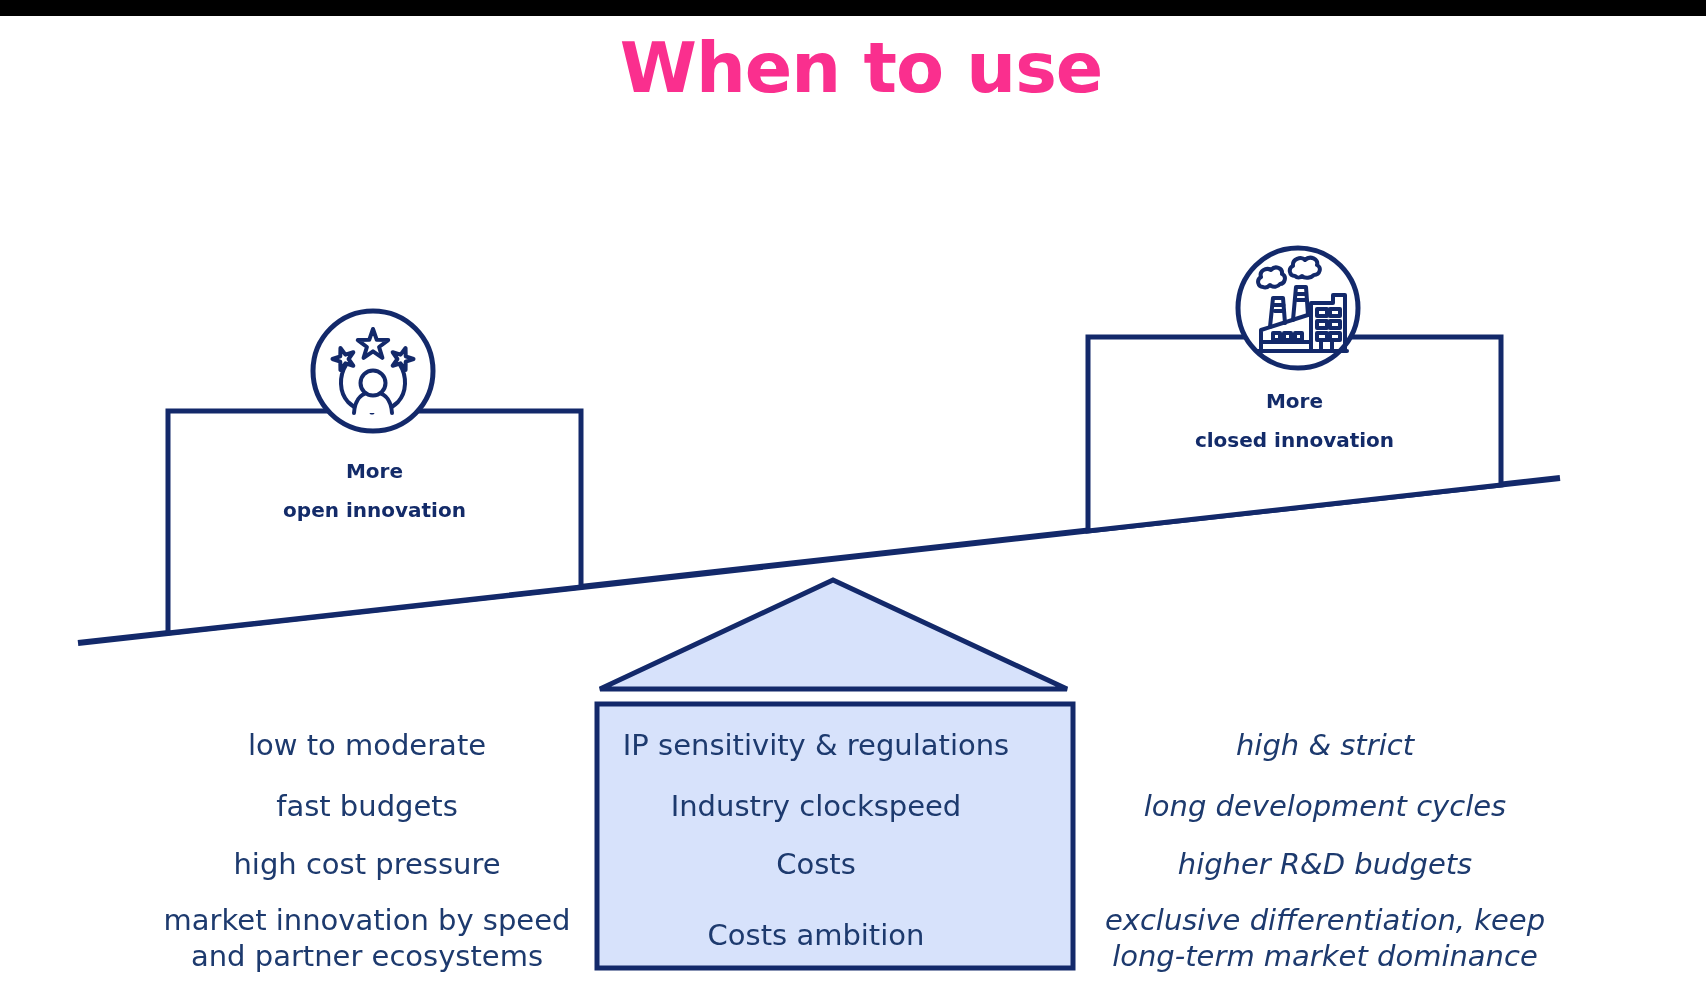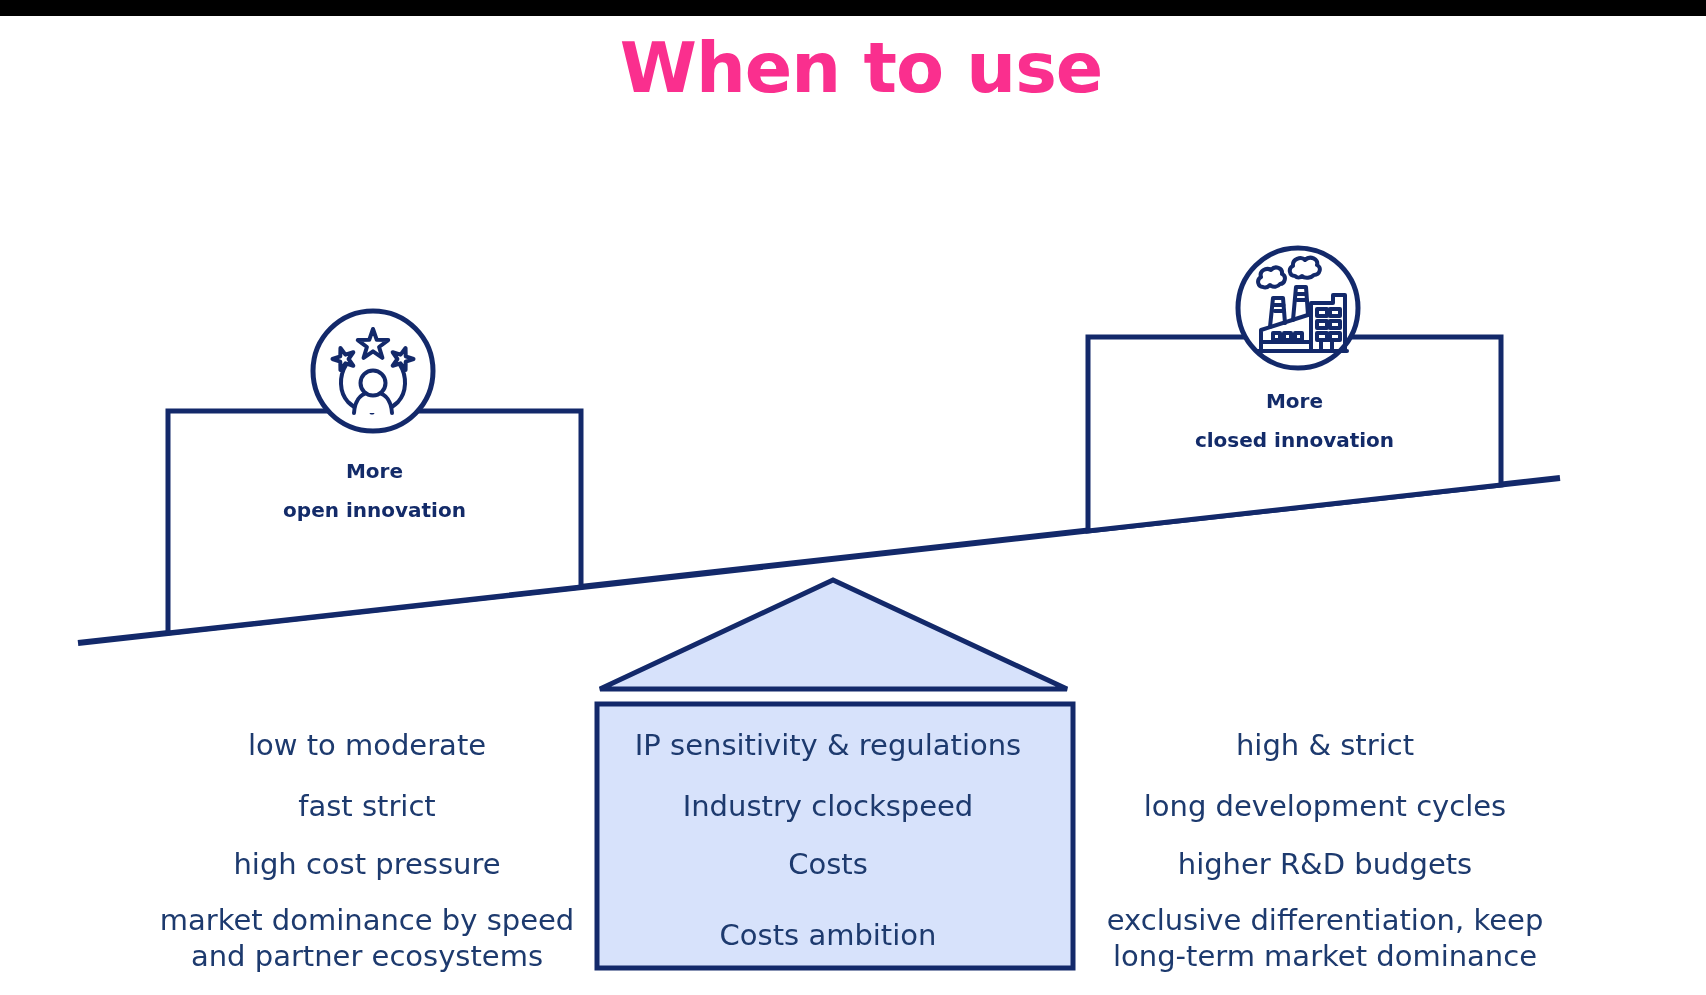--- a/index.html
+++ b/index.html
@@ -15,22 +15,22 @@
   .icon-open{left:308px;top:306px;}
   .icon-closed{left:1233px;top:243px;}
   .box-label{position:absolute;text-align:center;font-weight:bold;color:#132b69;
          font-size:20px;line-height:39px;white-space:pre-line;}
   .label-open{left:168px;top:452px;width:413px;}
   .label-closed{left:1088px;top:382px;width:413px;}
   .col{position:absolute;top:0;left:0;width:0;height:100%;}
   .row{position:absolute;text-align:center;color:#1d3a6e;font-size:29px;line-height:36px;
        white-space:pre-line;}
   .col-open .row{left:137px;width:460px;}
-  .col-center .row{left:590px;width:476px;}
-  .col-closed .row{left:1095px;width:460px;}
+  .col-center .row{left:578px;width:476px;}
+  .col-closed .row{left:1095px;width:460px;font-style:italic;}
   .r1{top:727px;}.r2{top:788px;}.r3{top:846px;}.r4{top:902px;}.rc4{top:917px;}
   .stroke{fill:none;stroke:#13296a;stroke-width:4;stroke-linecap:round;stroke-linejoin:round;}
   .whitefill{fill:#ffffff;}
 </style>
 </head>
 <body>
 
 <div class="canvas">
 
   <div class="topbar"></div>
@@ -81,23 +81,23 @@
     <path class="stroke" d="M24,108 L114,108"></path>
   </svg>
 
   <div class="box-label label-open">More
 open innovation</div>
   <div class="box-label label-closed">More
 closed innovation</div>
 
   <div class="col col-open">
     <div class="row r1">low to moderate</div>
-    <div class="row r2">fast strict</div>
+    <div class="row r2">fast budgets</div>
     <div class="row r3">high cost pressure</div>
-    <div class="row r4">market dominance by speed
+    <div class="row r4">market innovation by speed
 and partner ecosystems</div>
   </div>
 
   <div class="col col-center">
     <div class="row r1">IP sensitivity &amp; regulations</div>
     <div class="row r2">Industry clockspeed</div>
     <div class="row r3">Costs</div>
     <div class="row rc4">Costs ambition</div>
   </div>
 

